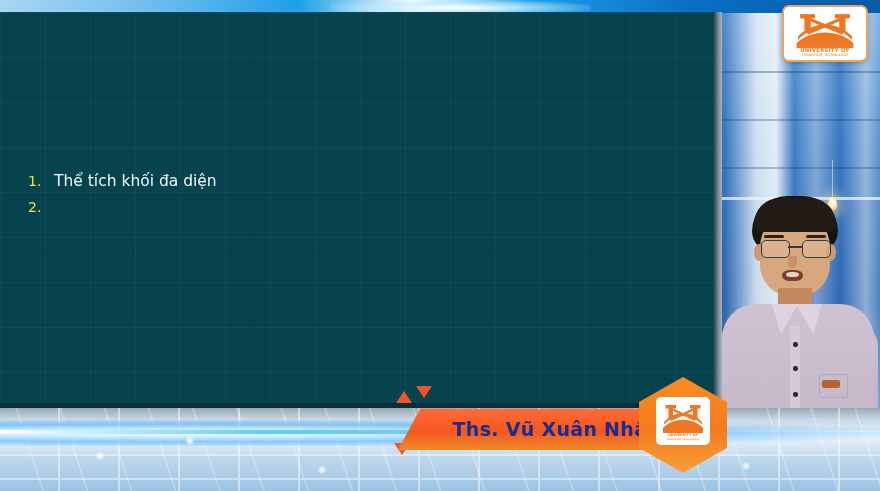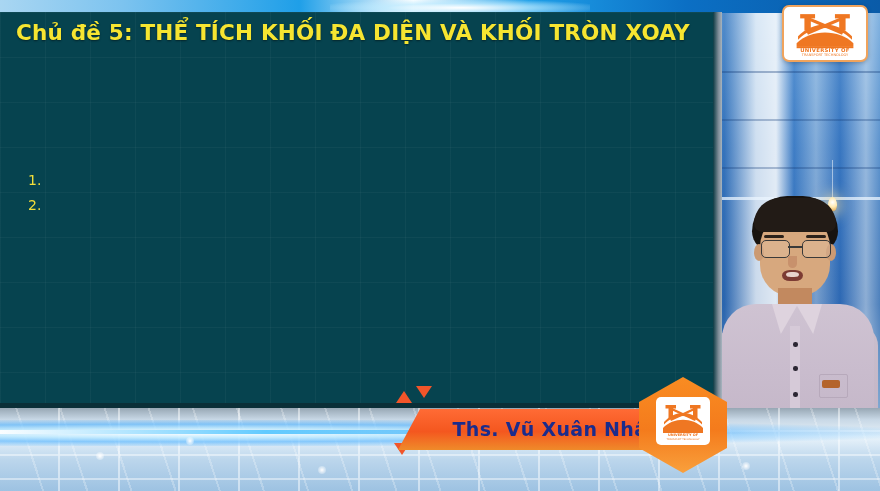--- a/index.html
+++ b/index.html
@@ -194,25 +194,25 @@
 
   <div class="topbar"></div>
   <div class="topbar-glow"></div>
 
   <div class="slide">
     <div class="slide-grid"></div>
   </div>
   <div class="slide-edge"></div>
   <div class="slide-bottom"></div>
 
-  <div class="slide-title">Chủ đề 5: THỂ TÍCH KHỐI ĐA DIỆN VÀ KHỐI TRÒN XOAY</div>
 
   <div class="bullets">
     <div class="bullet">
       <span class="bullet-num">1.</span>
+      <span class="bullet-text">Thể tích khối đa diện</span>
     </div>
     <div class="bullet">
       <span class="bullet-num">2.</span>
     </div>
   </div>
 
   <div class="tri tri-up" style="left:396px;top:391px;"></div>
   <div class="tri tri-dn" style="left:416px;top:386px;"></div>
   <div class="tri tri-dn" style="left:394px;top:443px;"></div>
 

